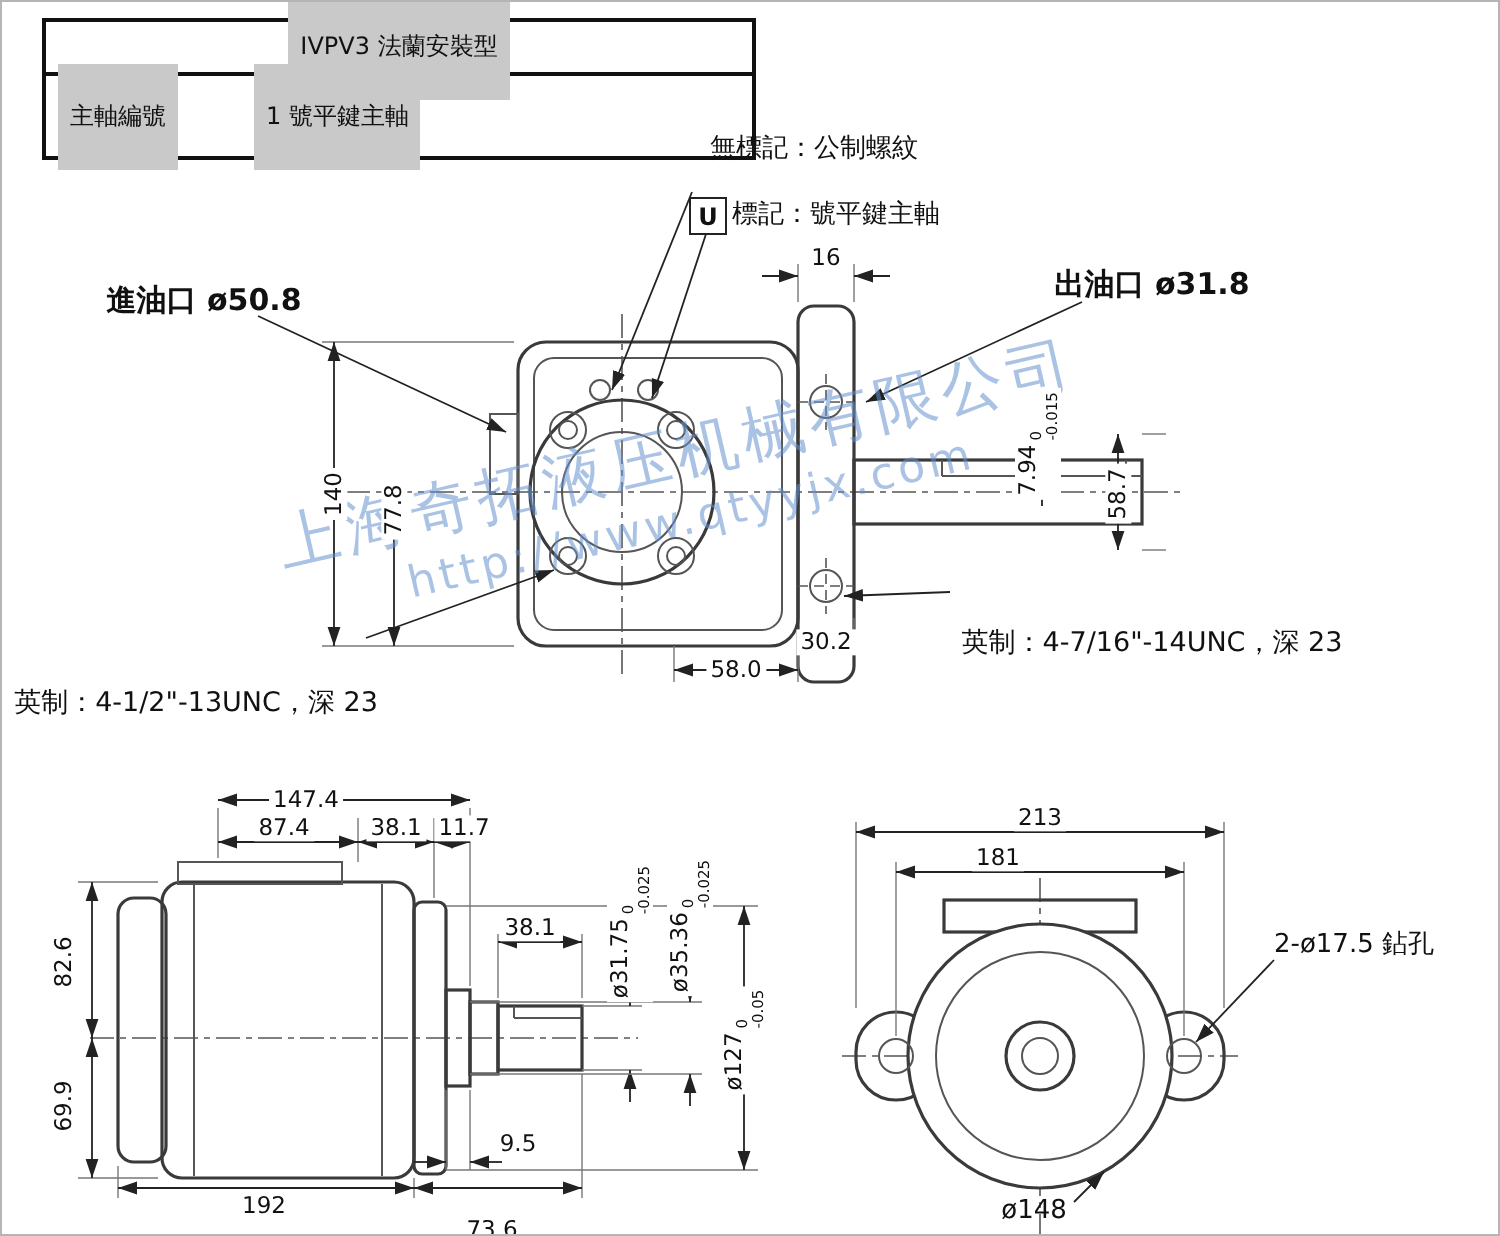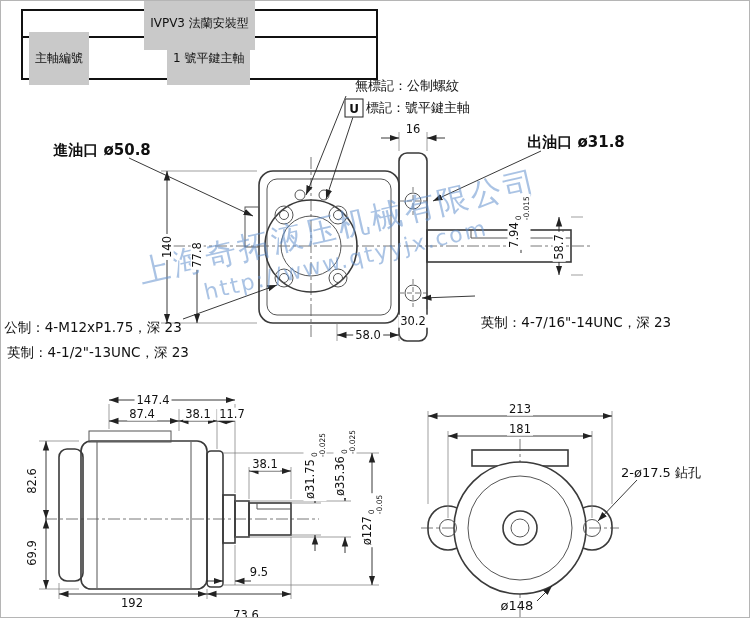--- a/index.html
+++ b/index.html
@@ -21,21 +21,21 @@
   .th{font-size:13.5px;}
   .big{font-size:15px;font-weight:bold;}
   .tol{display:inline-flex;flex-direction:column;justify-content:center;font-size:7.5px;line-height:8px;margin-left:2px;vertical-align:-3px;}
   .ubox{position:absolute;transform:translate(-50%,-50%);width:17px;height:17px;border:1.3px solid #222;display:flex;
         align-items:center;justify-content:center;font-size:12px;font-weight:bold;background:#fff;}
   .hdr{position:absolute;left:20px;top:8px;width:353px;border:2px solid #111;background:#fff;}
   .hdr-row1{height:25px;border-bottom:2px solid #111;display:flex;align-items:center;justify-content:center;}
   .hdr-row2{height:40px;display:flex;align-items:center;}
   .hl{background:#c9c9c9;font-weight:normal;font-size:12px;padding:16px 6px;line-height:21px;}
   .hdr-row2 .hl:first-child{margin-left:6px;}
-  .hdr-row2 .hl:last-child{margin-left:78px;}
+  .hdr-row2 .hl:last-child{margin-left:38px;}
   .wm{position:absolute;left:90px;top:205px;width:500px;transform:rotate(-13deg);color:rgba(100,145,205,.55);
       text-align:center;pointer-events:none;z-index:1;}
   .wm-co{font-size:31px;letter-spacing:3px;}
   .wm-url{font-size:22px;letter-spacing:2px;}
   .lbl,.ubox,.hdr{z-index:2;}
 </style>
 </head>
 <body>
 
 <div id="stage">
@@ -195,21 +195,21 @@
   <div class="hdr">
     <div class="hdr-row1">
       <span class="hl">IVPV3 法蘭安裝型</span>
     </div>
     <div class="hdr-row2">
       <span class="hl">主軸編號</span>
       <span class="hl">1 號平鍵主軸</span>
     </div>
   </div>
 
-  <div class="lbl sm" style="left:406px;top:85px">無標記：公制螺紋</div>
+  <div class="lbl sm" style="left:406px;top:74px">無標記：公制螺紋</div>
   <div class="ubox" style="left:353px;top:107px">
     <span>U</span>
   </div>
   <div class="lbl sm" style="left:417px;top:107px">標記：號平鍵主軸</div>
 
   <div class="lbl big" style="left:101px;top:149px">進油口 ø50.8</div>
   <div class="lbl big" style="left:575px;top:141px">出油口 ø31.8</div>
 
   <div class="lbl bg" style="left:412px;top:128px">16</div>
   <div class="lbl rot bg" style="left:166px;top:246px">140</div>
@@ -217,21 +217,20 @@
   <div class="lbl bg" style="left:367px;top:334px">58.0</div>
   <div class="lbl bg" style="left:412px;top:320px">30.2</div>
   <div class="lbl rot bg" style="left:518px;top:221px">
     <span>7.94</span><span class="tol">
         <span>0</span>
         <span>-0.015</span>
       </span>
   </div>
   <div class="lbl rot bg" style="left:558px;top:246px">58.7</div>
 
-  <div class="lbl th" style="left:92px;top:326px">公制：4-M12xP1.75，深 23</div>
   <div class="lbl th" style="left:97px;top:351px">英制：4-1/2"-13UNC，深 23</div>
   <div class="lbl th" style="left:575px;top:321px">英制：4-7/16"-14UNC，深 23</div>
 
   <div class="lbl bg" style="left:152px;top:399px">147.4</div>
   <div class="lbl bg" style="left:141px;top:413px">87.4</div>
   <div class="lbl bg" style="left:197px;top:413px">38.1</div>
   <div class="lbl bg" style="left:231px;top:413px">11.7</div>
   <div class="lbl rot bg" style="left:31px;top:480px">82.6</div>
   <div class="lbl rot bg" style="left:31px;top:552px">69.9</div>
   <div class="lbl bg" style="left:264px;top:463px">38.1</div>
@@ -251,17 +250,17 @@
     <span>ø127</span><span class="tol">
         <span>0</span>
         <span>-0.05</span>
       </span>
   </div>
   <div class="lbl bg" style="left:258px;top:571px">9.5</div>
   <div class="lbl bg" style="left:131px;top:602px">192</div>
   <div class="lbl bg" style="left:245px;top:614px">73.6</div>
 
   <div class="lbl bg" style="left:519px;top:408px">213</div>
-  <div class="lbl bg" style="left:519px;top:428px">181</div>
-  <div class="lbl sm" style="left:660px;top:472px">2-ø17.5 鉆孔</div>
+  <div class="lbl bg" style="left:498px;top:428px">181</div>
+  <div class="lbl sm" style="left:676px;top:472px">2-ø17.5 鉆孔</div>
   <div class="lbl sm" style="left:516px;top:605px">ø148</div>
 
 </div>
 
 </body></html>

